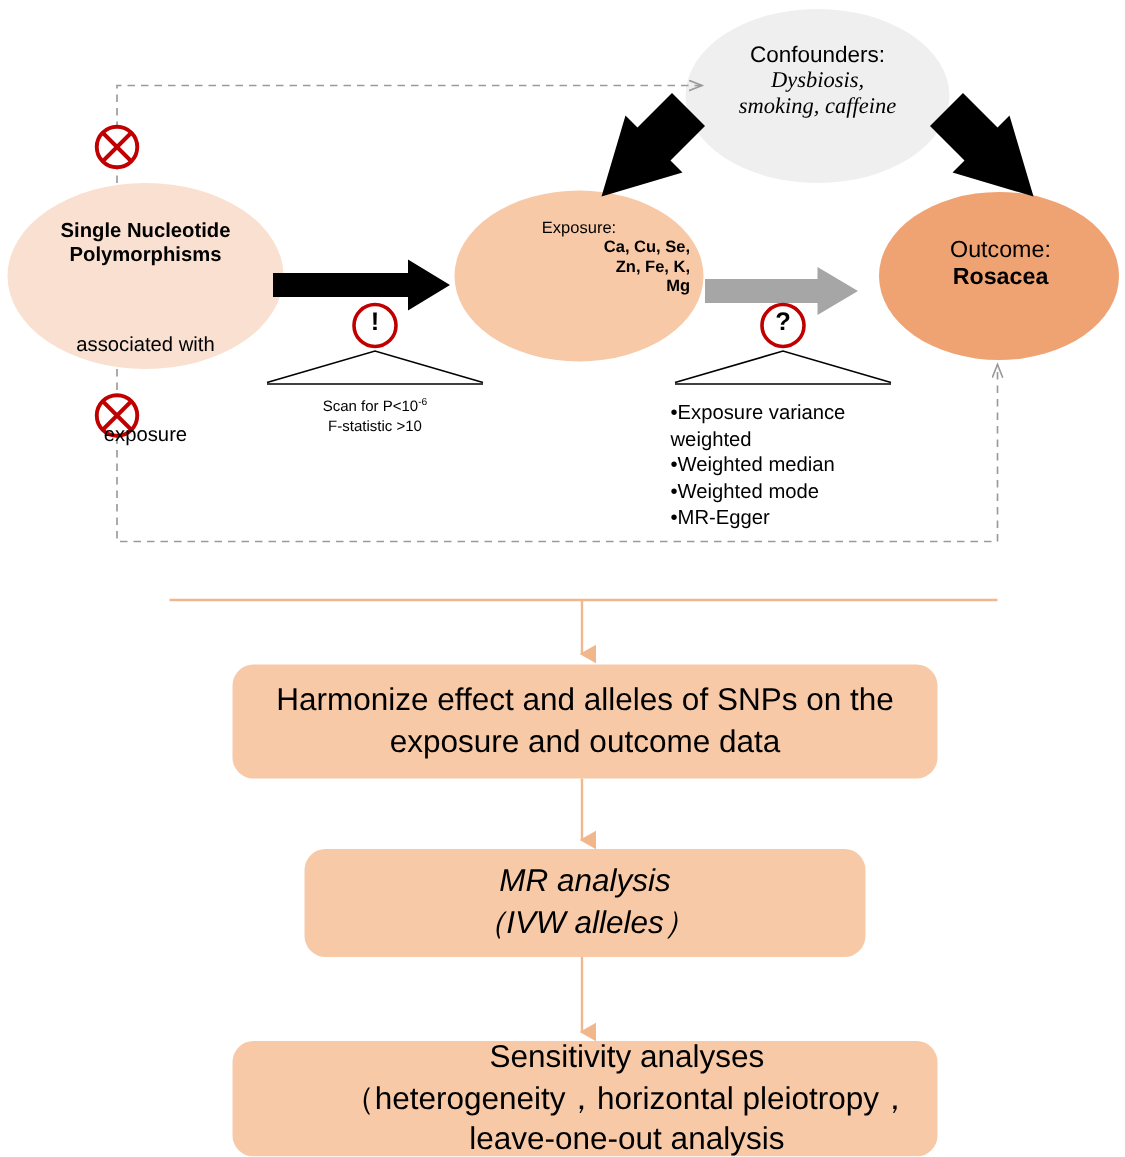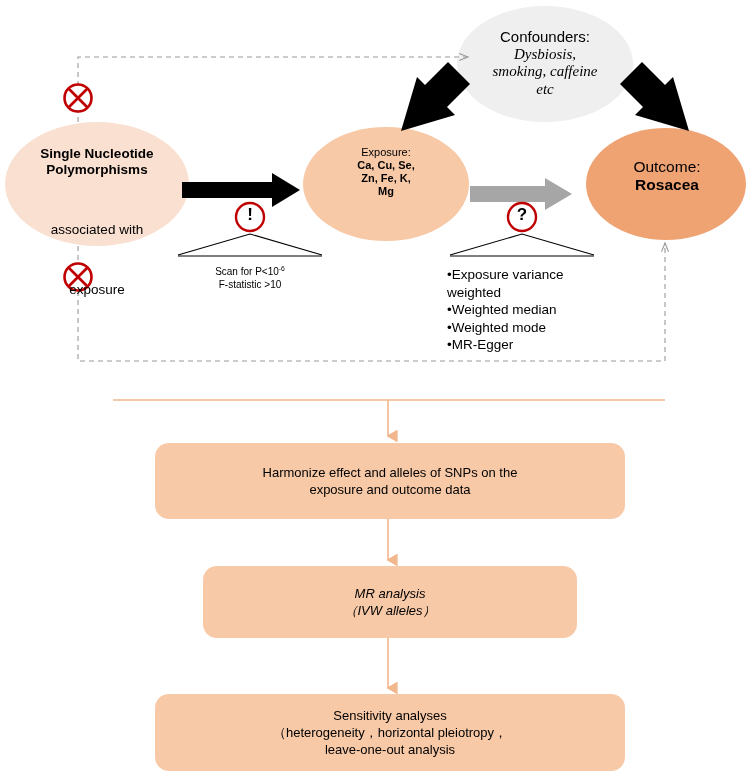--- a/index.html
+++ b/index.html
@@ -42,21 +42,21 @@
   .snp-label .strong { font-weight: bold; }
   .snp-label .plain { font-weight: normal; margin-top: 44px; }
 
   .exposure-label {
     left: 312px;
     top: 146px;
     width: 148px;
     font-size: 11px;
   }
   .exposure-label .head { font-weight: normal; }
-  .exposure-label .strong { font-weight: bold; }
+  .exposure-label .strong { font-weight: bold; text-align: right; }
 
   .outcome-label {
     left: 592px;
     top: 158px;
     width: 150px;
     font-size: 15.5px;
   }
   .outcome-label .head { font-weight: normal; }
   .outcome-label .strong { font-weight: bold; }
 
@@ -104,27 +104,27 @@
 
   
   .proc-box {
     position: absolute;
     background: #F7C9A7;
     border-radius: 14px;
     display: flex;
     align-items: center;
     justify-content: center;
     text-align: center;
-    font-size: 13px;
+    font-size: 21px;
     line-height: 1.32;
     color: #000;
   }
   .box-harmonize { left: 155px; top: 443px; width: 470px; height: 76px; }
   .box-mr        { left: 203px; top: 566px; width: 374px; height: 72px; font-style: italic; }
-  .box-sens      { left: 155px; top: 694px; width: 470px; height: 77px; }
+  .box-sens      { left: 155px; top: 694px; width: 470px; height: 77px; justify-content: flex-end; }
   .proc-box .inner { padding: 0 18px; }
 </style>
 </head>
 <body>
 
 <div id="diagram">
 
   <svg id="vector-layer" viewBox="0 0 750 771">
     <defs>
       <marker id="arrow-small-gray" markerWidth="10" markerHeight="10" refX="8" refY="3.2" orient="auto">
@@ -205,21 +205,20 @@
 
   <div class="node-text outcome-label">
     <div class="head">Outcome:</div>
     <div class="strong">Rosacea</div>
   </div>
 
   <div class="node-text confounders-label">
     <div class="head">Confounders:</div>
     <div class="sub">Dysbiosis,</div>
     <div class="sub">smoking, caffeine</div>
-    <div class="sub">etc</div>
   </div>
 
   <div style="position:absolute;left:236px;top:205px;width:28px;text-align:center;font-size:17px;font-weight:bold;color:#000;">!</div>
   <div style="position:absolute;left:508px;top:205px;width:28px;text-align:center;font-size:17px;font-weight:bold;color:#000;">?</div>
 
   <div class="annot annot-iv">
     <div><span>Scan for P&lt;10</span><sup class="exp">-6</sup></div>
     <div>F-statistic &gt;10</div>
   </div>
 

